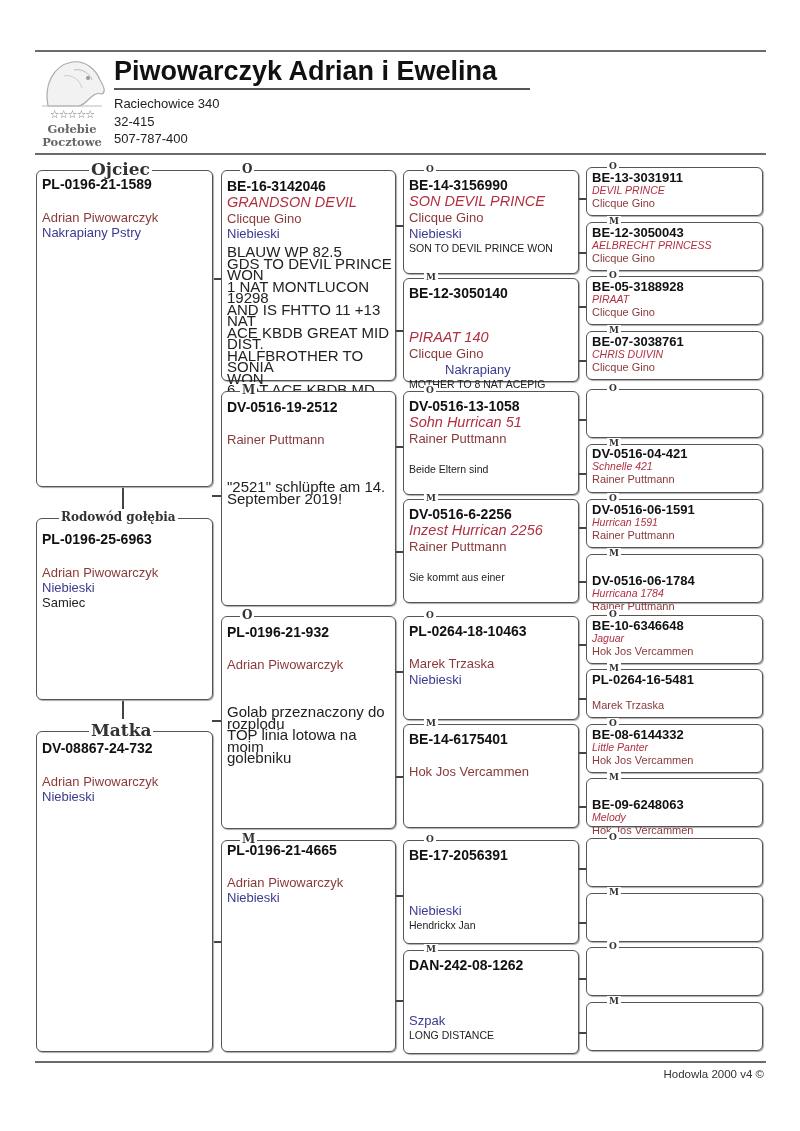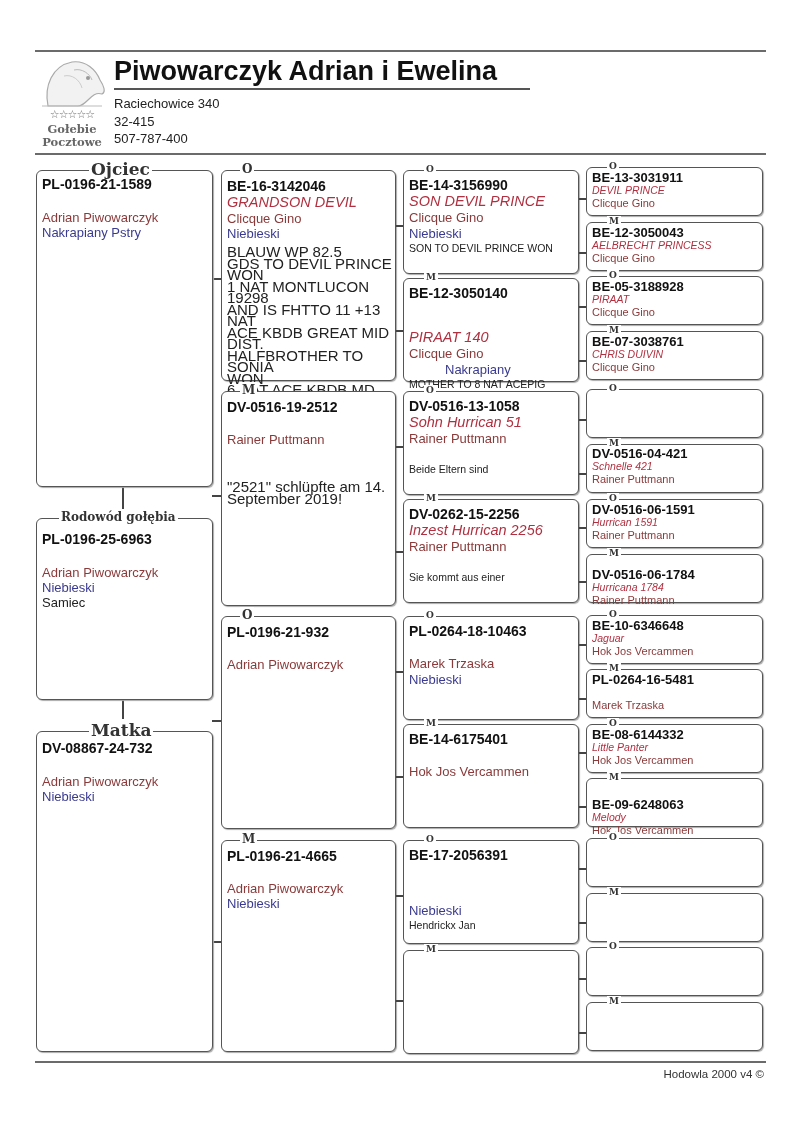--- a/index.html
+++ b/index.html
@@ -142,27 +142,33 @@
     <div class="line" style="left: 396px; top: 446px; width: 8px; height: 1.5px;"></div>
     <div class="line" style="left: 396px; top: 551px; width: 8px; height: 1.5px;"></div>
     <div class="box gen2" style="left: 221px; top: 616px; width: 175px; height: 213px;">
       <div class="legend med" style="left: 18px;">O</div>
       <div class="content" style="top: 7px;">
         <div class="ring">PL-0196-21-932</div>
         <div class="nm" style="min-height: 17px;"></div>
         <div class="br">Adrian Piwowarczyk</div>
         <div class="cl" style="min-height: 16px;"></div>
         <div style="height: 14px;"></div>
+        <div class="notes" style="margin-top: 4px;">
+          <div class="nt">Golab przeznaczony do</div>
+          <div class="nt">rozplodu</div>
+          <div class="nt">TOP linia lotowa na moim</div>
+          <div class="nt">golebniku</div>
+        </div>
       </div>
     </div>
     <div class="line" style="left: 396px; top: 671px; width: 8px; height: 1.5px;"></div>
     <div class="line" style="left: 396px; top: 776px; width: 8px; height: 1.5px;"></div>
     <div class="box gen2" style="left: 221px; top: 840px; width: 175px; height: 212px;">
       <div class="legend med" style="left: 18px;">M</div>
-      <div class="content" style="top: 7px;">
+      <div class="content" style="top: 1px;">
         <div class="ring">PL-0196-21-4665</div>
         <div class="nm" style="min-height: 17px;"></div>
         <div class="br">Adrian Piwowarczyk</div>
         <div class="cl" style="min-height: 16px;">Niebieski</div>
         <div style="height: 14px;"></div>
         <div class="notes" style="margin-top: 4px;"></div>
       </div>
     </div>
     <div class="line" style="left: 396px; top: 895px; width: 8px; height: 1.5px;"></div>
     <div class="line" style="left: 396px; top: 1000px; width: 8px; height: 1.5px;"></div>
@@ -201,21 +207,21 @@
         <div class="br" style="min-height: 16px;">Rainer Puttmann</div>
         <div class="cl" style="min-height: 16px;"></div>
         <div class="nt">Beide Eltern sind</div>
       </div>
     </div>
     <div class="line" style="left: 579px; top: 419px; width: 8px; height: 1.5px;"></div>
     <div class="line" style="left: 579px; top: 473px; width: 8px; height: 1.5px;"></div>
     <div class="box gen3" style="left: 403px; top: 499px; width: 176px; height: 104px;">
       <div class="legend sm" style="left: 20px;">M</div>
       <div class="content" style="top: 6px;">
-        <div class="ring">DV-0262-15-2256</div>
+        <div class="ring">DV-0516-6-2256</div>
         <div class="nm" style="min-height: 17px;">Inzest Hurrican 2256</div>
         <div class="br" style="min-height: 16px;">Rainer Puttmann</div>
         <div class="cl" style="min-height: 16px;"></div>
         <div class="nt">Sie kommt aus einer</div>
       </div>
     </div>
     <div class="line" style="left: 579px; top: 527px; width: 8px; height: 1.5px;"></div>
     <div class="line" style="left: 579px; top: 581px; width: 8px; height: 1.5px;"></div>
     <div class="box gen3" style="left: 403px; top: 616px; width: 176px; height: 104px;">
       <div class="legend sm" style="left: 20px;">O</div>
@@ -248,20 +254,27 @@
         <div class="nm" style="min-height: 40px;"></div>
         <div class="br" style="min-height: 0px;"></div>
         <div class="cl" style="min-height: 16px;">Niebieski</div>
         <div class="nt">Hendrickx Jan</div>
       </div>
     </div>
     <div class="line" style="left: 579px; top: 868px; width: 8px; height: 1.5px;"></div>
     <div class="line" style="left: 579px; top: 922px; width: 8px; height: 1.5px;"></div>
     <div class="box gen3" style="left: 403px; top: 950px; width: 176px; height: 104px;">
       <div class="legend sm" style="left: 20px;">M</div>
+      <div class="content" style="top: 6px;">
+        <div class="ring">DAN-242-08-1262</div>
+        <div class="nm" style="min-height: 40px;"></div>
+        <div class="br" style="min-height: 0px;"></div>
+        <div class="cl" style="min-height: 16px;">Szpak</div>
+        <div class="nt">LONG  DISTANCE</div>
+      </div>
     </div>
     <div class="line" style="left: 579px; top: 978px; width: 8px; height: 1.5px;"></div>
     <div class="line" style="left: 579px; top: 1032px; width: 8px; height: 1.5px;"></div>
   </div>
 
 <div id="gen4">
     <div class="box gen4" style="left: 586px; top: 167px; width: 177px; height: 49px;">
       <div class="legend sm" style="left: 20px;">O</div>
       <div class="content" style="top: 3px; line-height: 13px;">
         <div class="ring">BE-13-3031911</div>
@@ -307,21 +320,21 @@
     <div class="box gen4" style="left: 586px; top: 499px; width: 177px; height: 49px;">
       <div class="legend sm" style="left: 20px;">O</div>
       <div class="content" style="top: 3px; line-height: 13px;">
         <div class="ring">DV-0516-06-1591</div>
         <div class="nm" style="min-height: 13px;">Hurrican 1591</div>
         <div class="br">Rainer Puttmann</div>
       </div>
     </div>
     <div class="box gen4" style="left: 586px; top: 554px; width: 177px; height: 49px;">
       <div class="legend sm" style="left: 20px;">M</div>
-      <div class="content" style="top: 13px; line-height: 13px;">
+      <div class="content" style="top: 19px; line-height: 13px;">
         <div class="ring">DV-0516-06-1784</div>
         <div class="nm" style="min-height: 13px;">Hurricana 1784</div>
         <div class="br">Rainer Puttmann</div>
       </div>
     </div>
     <div class="box gen4" style="left: 586px; top: 615px; width: 177px; height: 49px;">
       <div class="legend sm" style="left: 20px;">O</div>
       <div class="content" style="top: 3px; line-height: 13px;">
         <div class="ring">BE-10-6346648</div>
         <div class="nm" style="min-height: 13px;">Jaguar</div>

